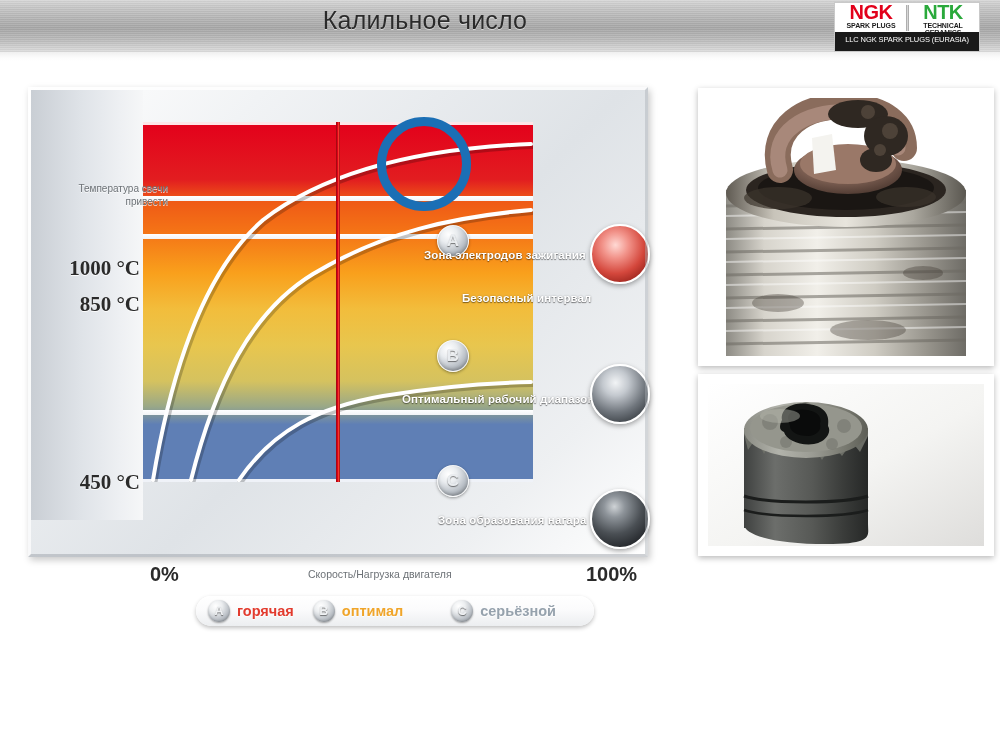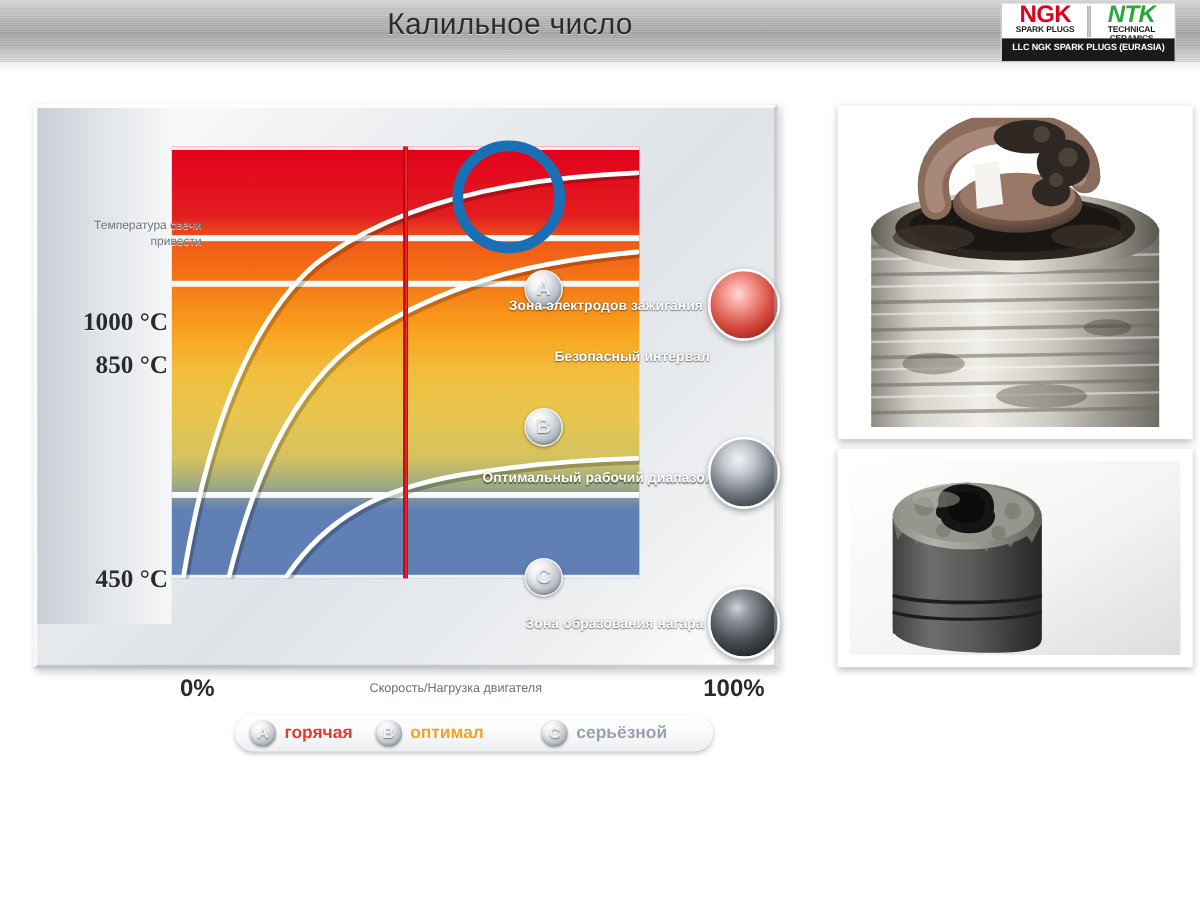--- a/index.html
+++ b/index.html
@@ -51,39 +51,39 @@
     overflow: hidden;
   }
   #logo-top { position:absolute; left:0; top:0; width:144px; height:30px; display:flex; }
   .logo-half { position: relative; width: 72px; height: 30px; }
   .logo-word {
     position: absolute; left: 0; top: -2px; width: 72px;
     text-align: center; font-size: 20px; font-weight: bold;
     letter-spacing: -0.5px; font-family: "Liberation Sans", sans-serif;
   }
   #ngk-word { color: #e2001a; }
-  #ntk-word { color: #2aa93b; font-style: italic; }
+  #ntk-word { color: #2aa93b; }
   .logo-sub {
     position: absolute; left: 0; top: 19px; width: 72px;
     text-align: center; font-size: 7px; font-weight: bold;
     color: #1a1a1a; letter-spacing: -0.1px;
   }
   #logo-divider {
     position: absolute; left: 71px; top: 2px;
     width: 3px; height: 26px;
     background: linear-gradient(to right, #9a9a9a, #d8d8d8, #9a9a9a);
   }
   #logo-bar {
     position: absolute; left: 0; top: 29px; width: 144px; height: 19px;
     background: #1a1a1a;
   }
   #logo-bar-text {
     position: absolute; left: 0; top: 3px; width: 144px;
     text-align: center; color: #ffffff;
-    font-size: 7.5px; font-weight: bold; letter-spacing: -0.1px;
+    font-size: 7.5px; font-weight: normal; letter-spacing: -0.1px;
   }
 
   
   #chart-panel {
     position: absolute; left: 28px; top: 87px;
     width: 620px; height: 470px;
     background: linear-gradient(135deg, #ffffff 0%, #f1f3f5 22%, #dfe3e7 55%, #eef0f2 82%, #ffffff 100%);
     box-shadow: 2px 3px 7px rgba(0,0,0,0.22);
     box-sizing: border-box;
   }

